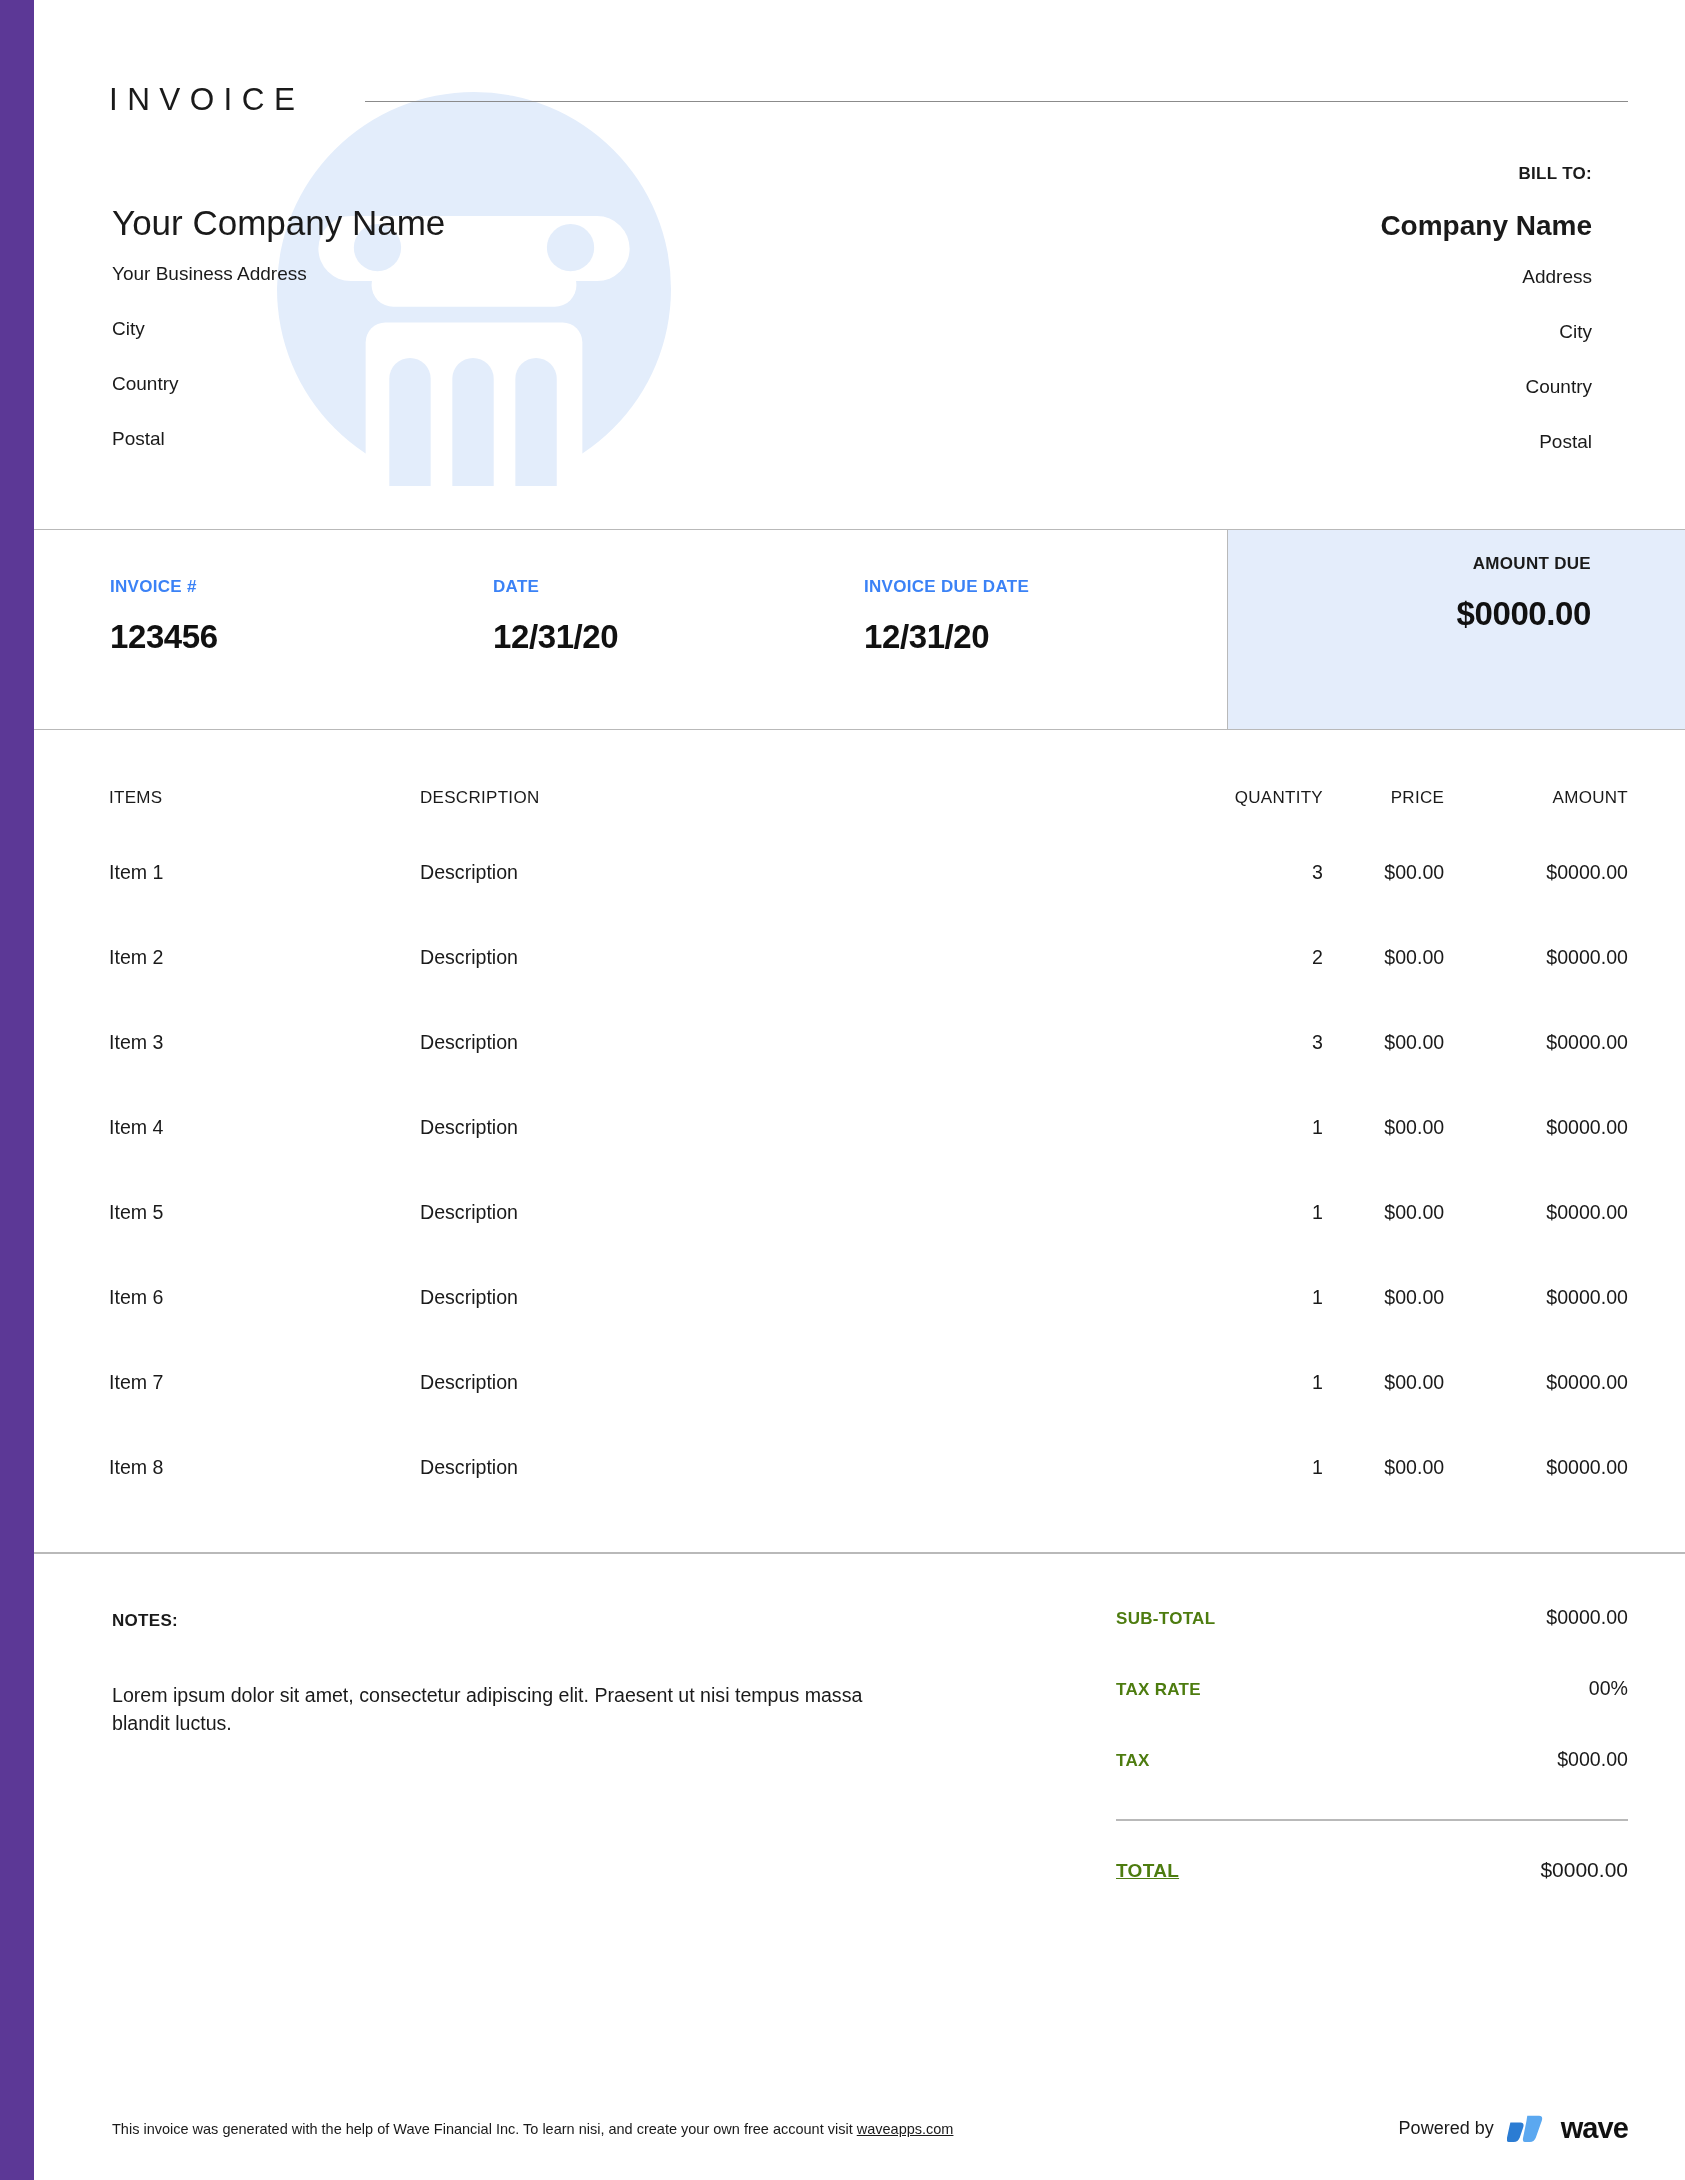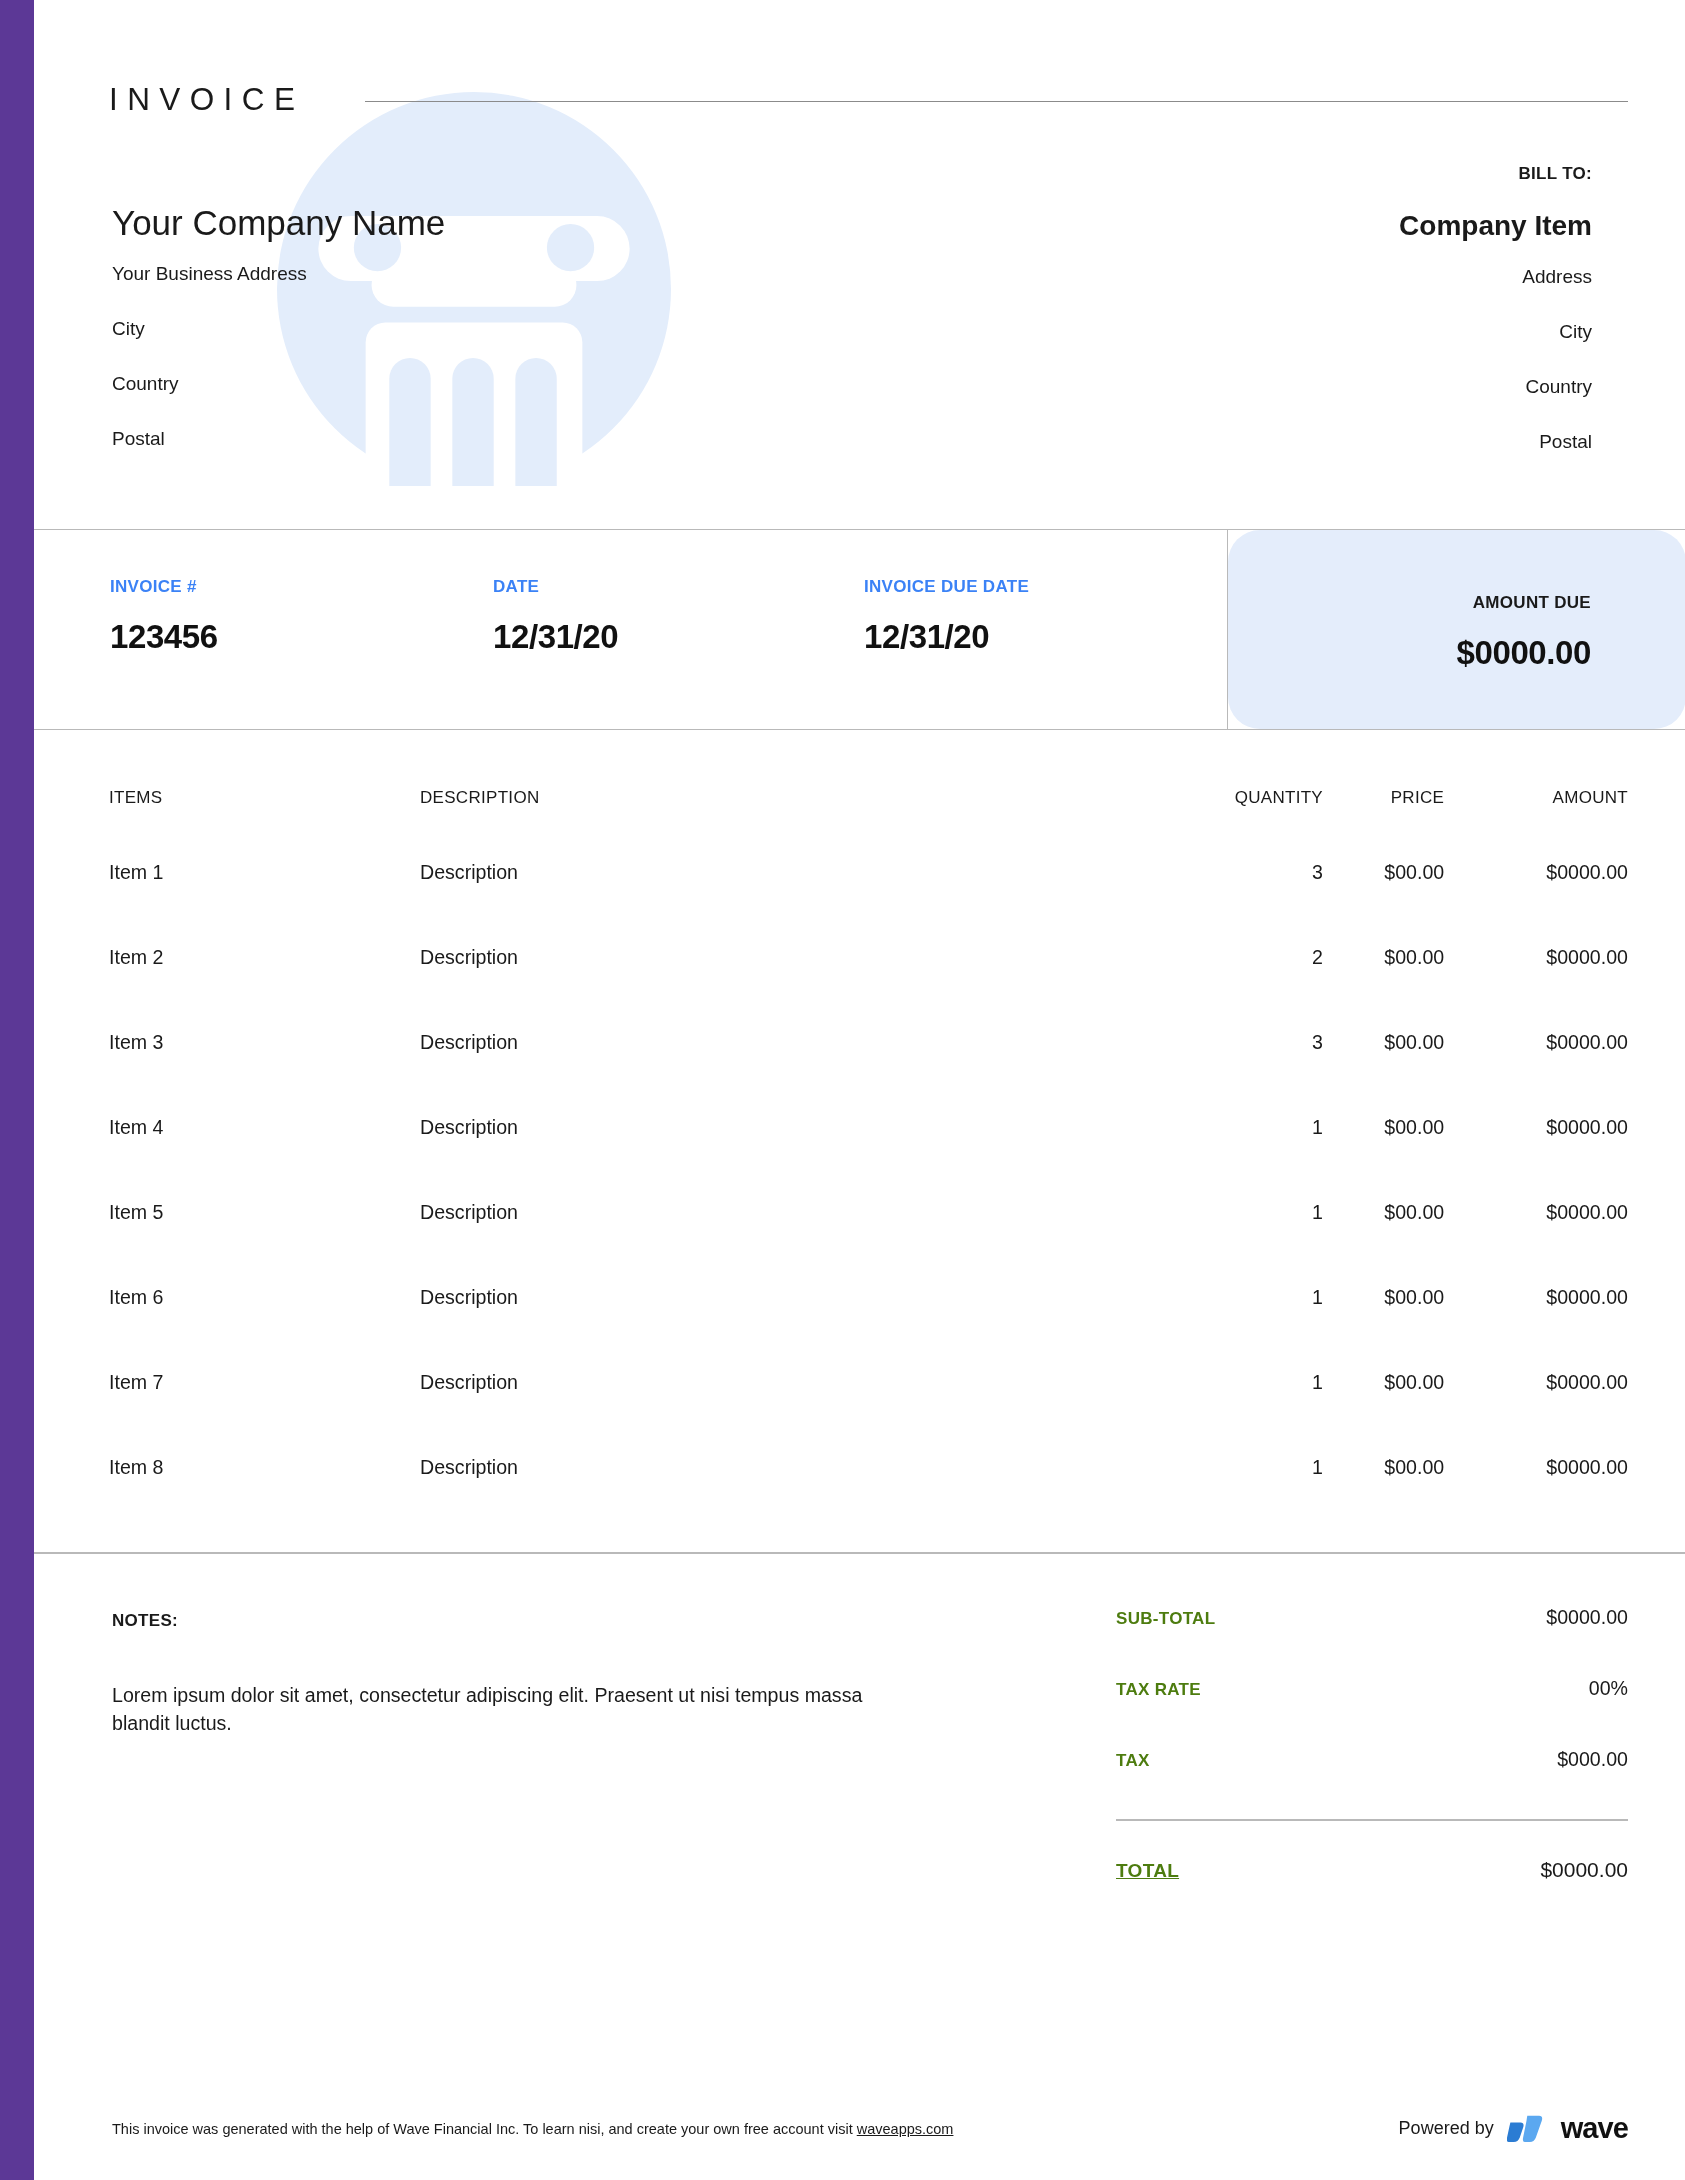--- a/index.html
+++ b/index.html
@@ -153,24 +153,23 @@
   }
   .info-value {
     font-size: 33px;
     font-weight: bold;
     color: #111;
     letter-spacing: -0.4px;
   }
   .amount-due-cell {
     flex: 1;
     background: #E4EDFB;
-    padding-top: 63px;
+    padding-top: 24px;
     padding-right: 95px;
     text-align: right;
-    border-radius: 32px;
   }
   .amount-due-label {
     font-size: 17px;
     font-weight: bold;
     color: #1a1a1a;
     letter-spacing: 0.3px;
     margin-bottom: 21px;
   }
   .amount-due-value {
     font-size: 33px;
@@ -343,21 +342,21 @@
     <div class="company-block">
       <div class="company-name">Your Company Name</div>
       <div class="addr-line">Your Business Address</div>
       <div class="addr-line">City</div>
       <div class="addr-line">Country</div>
       <div class="addr-line">Postal</div>
     </div>
 
     <div class="billto-block">
       <div class="billto-label">BILL TO:</div>
-      <div class="billto-name">Company Item</div>
+      <div class="billto-name">Company Name</div>
       <div class="billto-line">Address</div>
       <div class="billto-line">City</div>
       <div class="billto-line">Country</div>
       <div class="billto-line">Postal</div>
     </div>
 
     <div class="info-strip">
       <div class="info-cell c1">
         <div class="info-label">INVOICE #</div>
         <div class="info-value">123456</div>

